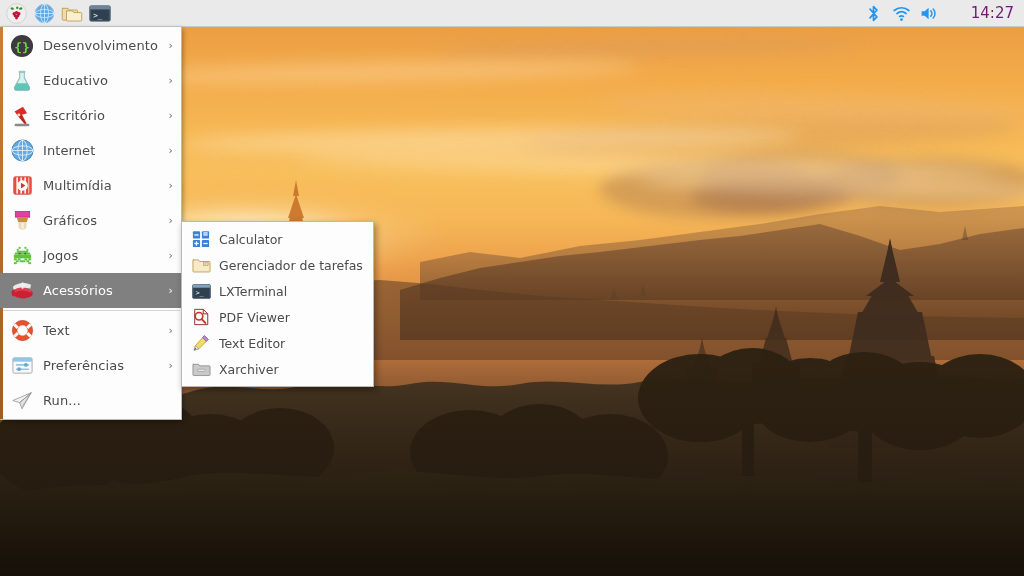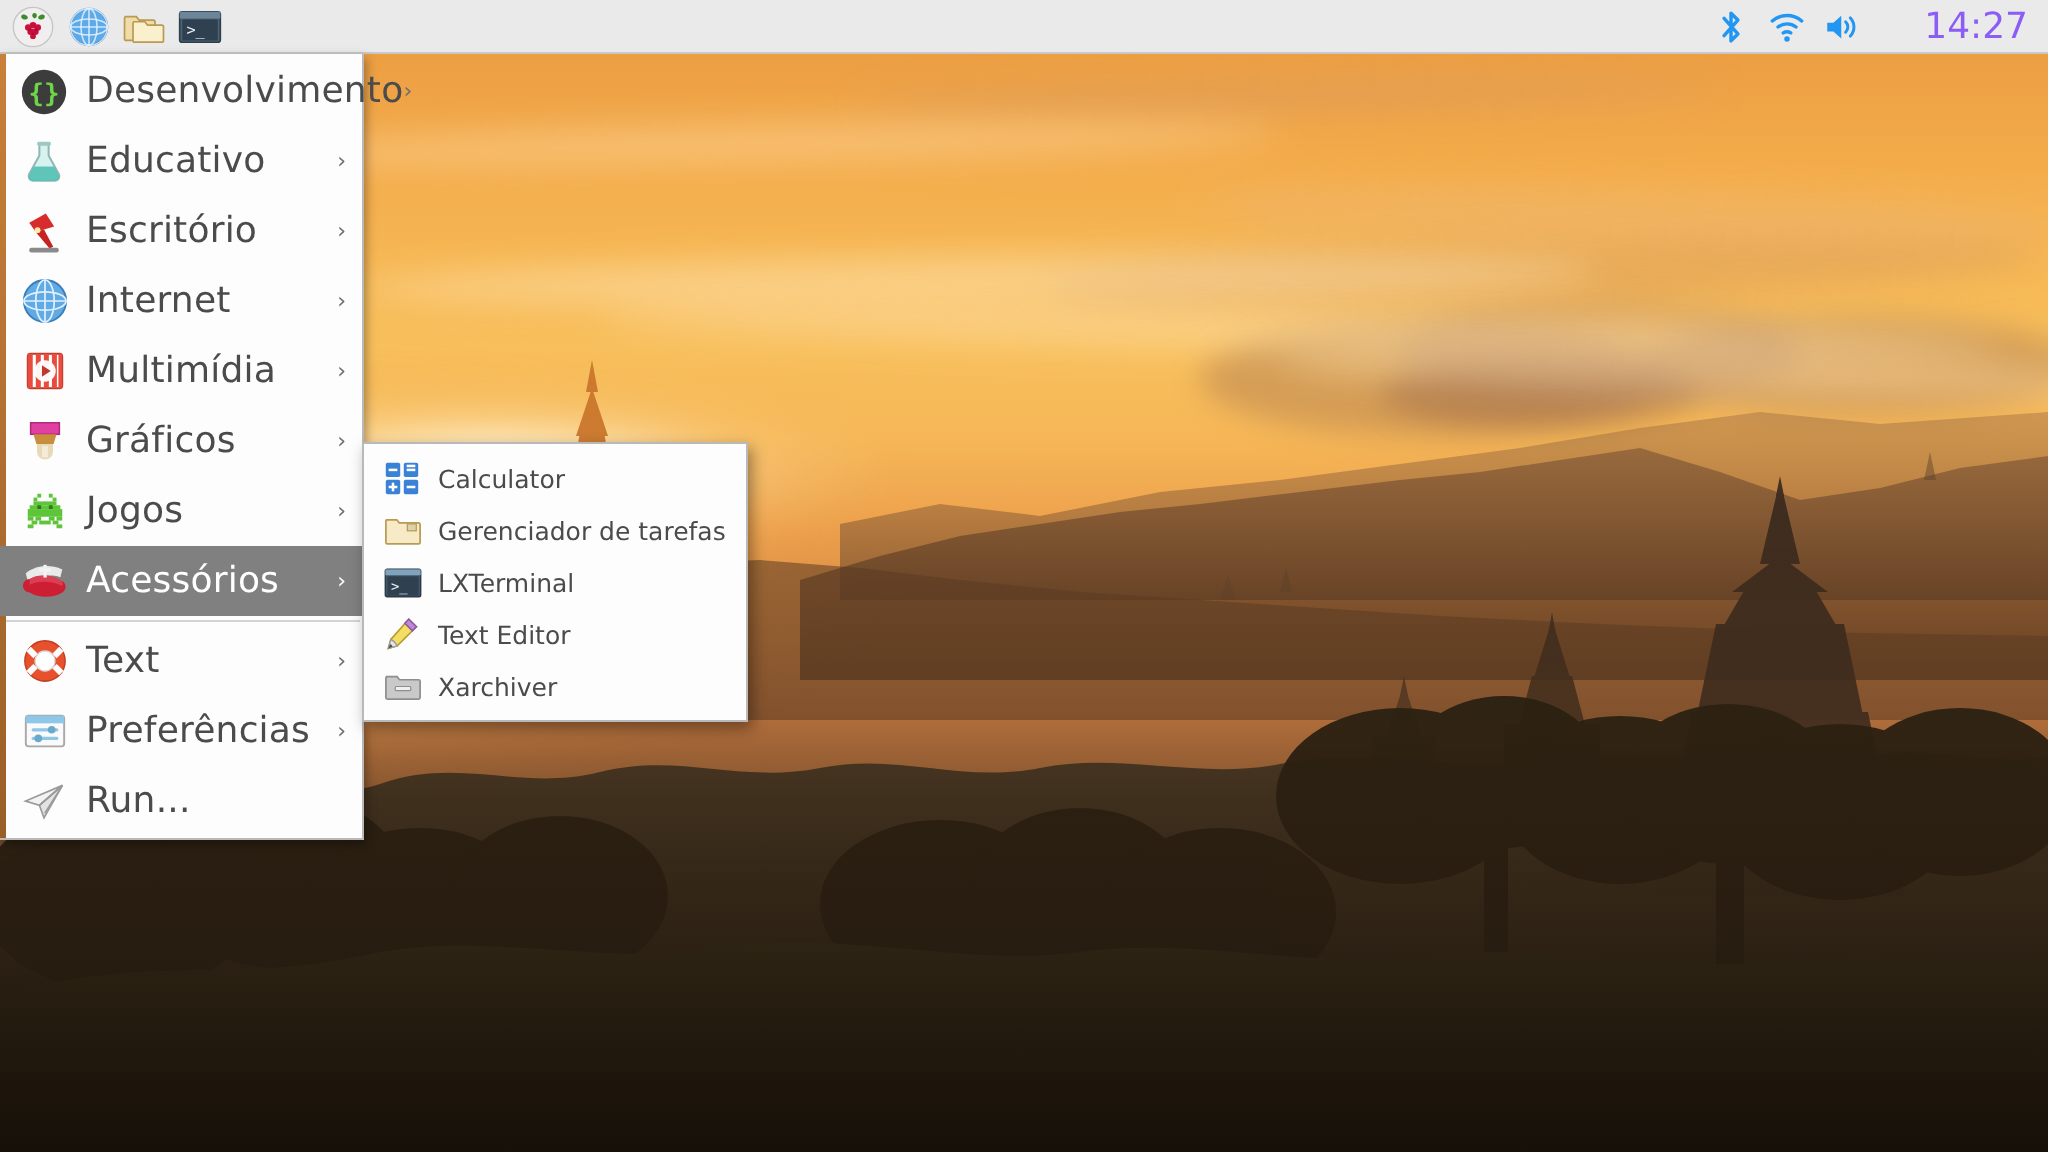--- a/index.html
+++ b/index.html
@@ -130,21 +130,21 @@
     margin-left: auto;
     display: flex; align-items: center; gap: 2px;
     padding-right: 8px;
   }
   .tray-icon {
     width: 26px; height: 27px;
     display: flex; align-items: center; justify-content: center;
     cursor: pointer;
   }
   #clock {
-    font-size: 18px; color: #8b5cf6;
+    font-size: 15px; color: #701a75;
     padding: 0 2px 0 6px;
     white-space: nowrap;
     margin-left: 20px;
   }
 
   
   #mainmenu {
     position: absolute; left: 0; top: 27px;
     width: 182px;
     background: #fdfdfd;
@@ -165,21 +165,21 @@
     padding-left: 9px; padding-right: 6px;
     cursor: default;
     position: relative;
   }
   .mi .mi-ico {
     width: 26px; height: 26px; flex: 0 0 26px;
     display: flex; align-items: center; justify-content: center;
     margin-right: 8px;
   }
   .mi .mi-label {
-    font-size: 18px; color: #4b4b4b;
+    font-size: 13px; color: #4b4b4b;
     flex: 1 1 auto; white-space: nowrap;
     letter-spacing: 0.1px;
   }
   .mi .mi-arrow {
     font-size: 11px; color: #6d6d6d;
     margin-left: auto; padding-right: 2px;
   }
   .mi.selected { background: #808080; justify-content: flex-end; }
   .mi.selected .mi-label { color: #ffffff; }
   .mi.selected .mi-arrow { color: #ffffff; }
@@ -650,20 +650,31 @@
         <svg width="19" height="17" viewBox="0 0 22 19">
           <rect x="0.8" y="1.6" width="20.4" height="15.8" rx="1" fill="#46596a" stroke="#2b3a47" stroke-width="0.9"></rect>
           <rect x="0.8" y="1.6" width="20.4" height="3.4" fill="#7fa3bd"></rect>
           <rect x="2" y="5.6" width="18" height="11.2" fill="#2f4150"></rect>
           <text x="4" y="14" font-family="DejaVu Sans Mono, monospace" font-size="8" fill="#e6f0f6">&gt;_</text>
         </svg>
       </span>
       <span class="si-label">LXTerminal</span>
     </div>
 
+    <div class="si">
+      <span class="si-ico">
+        <svg width="18" height="18" viewBox="0 0 20 20">
+          <path d="M3 1.5 h9.5 L17.5 6.5 V18.5 H3 Z" fill="#fbfbfb" stroke="#9b2f2f" stroke-width="1.1"></path>
+          <path d="M12.5 1.5 V6.5 H17.5" fill="none" stroke="#9b2f2f" stroke-width="1.1"></path>
+          <circle cx="7.8" cy="9.2" r="4.2" fill="none" stroke="#c0392b" stroke-width="1.8"></circle>
+          <line x1="10.8" y1="12.3" x2="14.8" y2="16.6" stroke="#c0392b" stroke-width="2.1" stroke-linecap="round"></line>
+        </svg>
+      </span>
+      <span class="si-label">PDF Viewer</span>
+    </div>
 
 
     <div class="si">
       <span class="si-ico">
         <svg width="18" height="18" viewBox="0 0 20 20">
           <path d="M13.8 1.8 L18 6 L7.4 16.6 L2.4 18 L3.8 13 Z" fill="#f3dd63" stroke="#b79b2e" stroke-width="0.9"></path>
           <path d="M13.8 1.8 L18 6 L15.8 8.2 L11.6 4 Z" fill="#c088d8" stroke="#8d5aa8" stroke-width="0.9"></path>
           <path d="M2.4 18 L3.8 13 L5.6 14.2 L7.4 16.6 Z" fill="#e6e6e6" stroke="#9a9a9a" stroke-width="0.8"></path>
           <path d="M2.4 18 L3.6 15.6 L4.9 16.8 Z" fill="#4a4a4a"></path>
         </svg>

